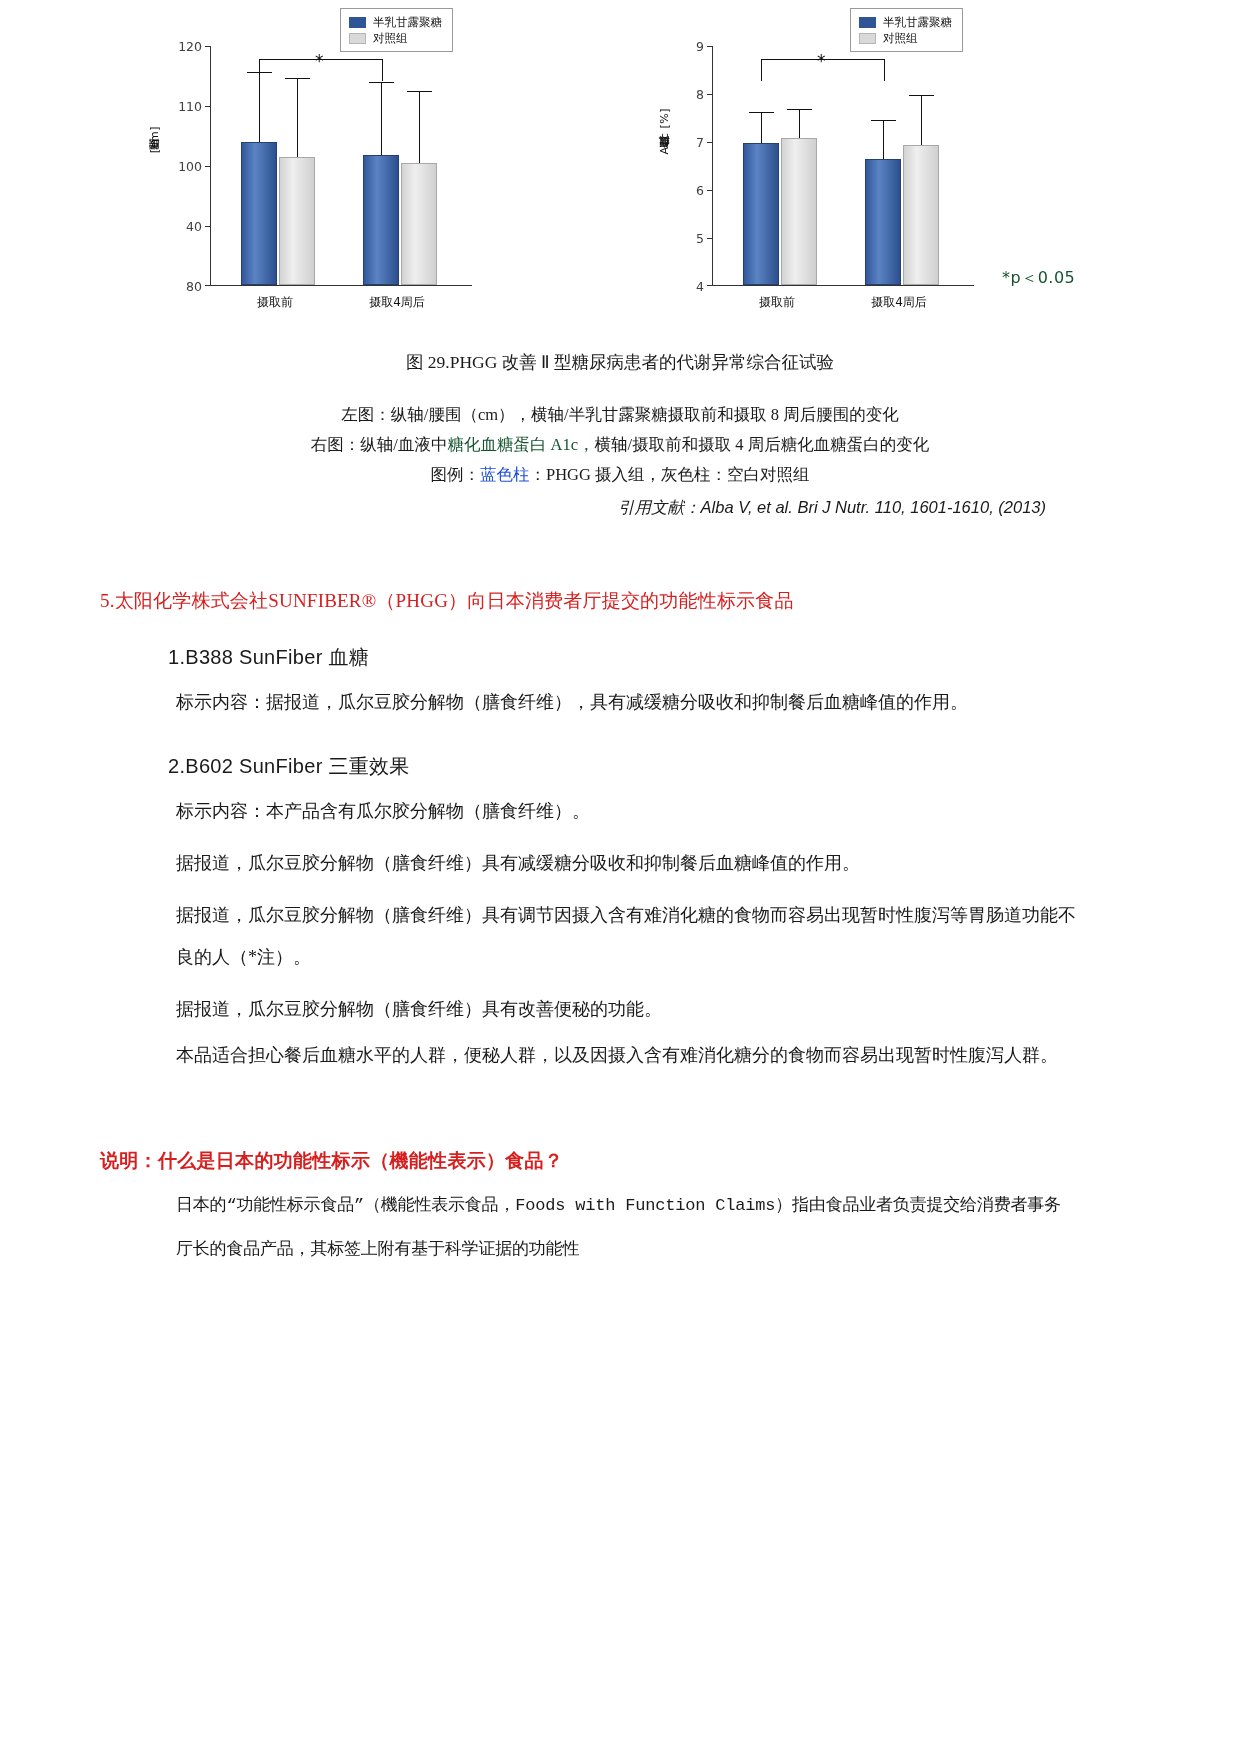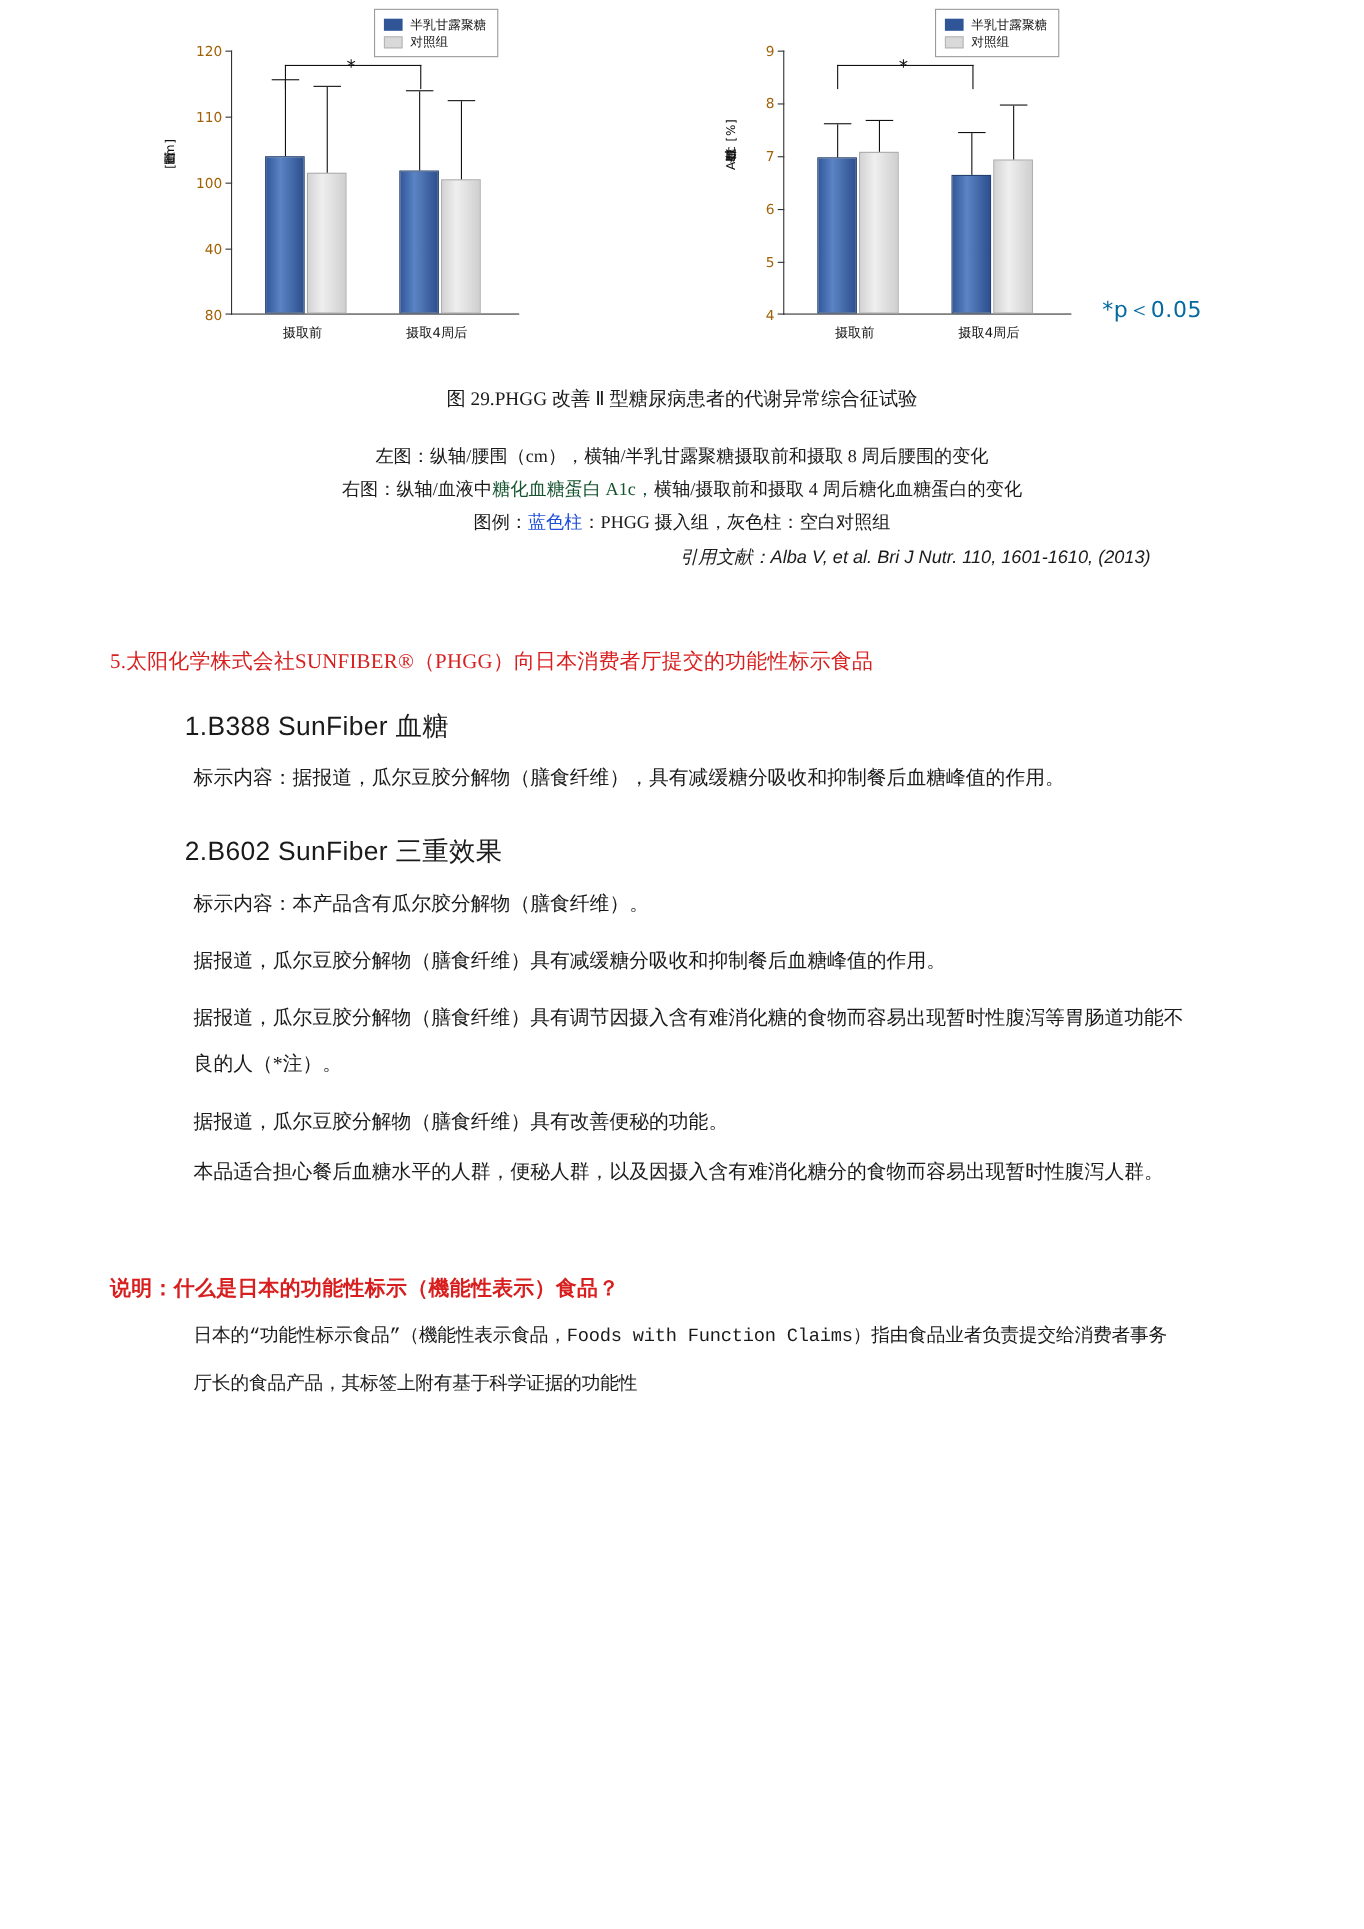--- a/index.html
+++ b/index.html
@@ -72,21 +72,21 @@
     font-family: "DejaVu Sans", sans-serif;
     font-size: 11px;
     letter-spacing: 0.5px;
     color: #111;
     white-space: nowrap;
   }
   .yticks {
     position: absolute;
     font-family: "DejaVu Sans", sans-serif;
     font-size: 12.5px;
-    color: #a16207;
+    color: #404040;
     text-align: center;
   }
   .ytick {
     position: absolute;
     right: 0;
     transform: translateY(-50%);
     white-space: nowrap;
   }
   .frame {
     position: absolute;
@@ -141,22 +141,22 @@
     position: absolute;
     font-family: "DejaVu Sans", sans-serif;
     font-size: 12px;
     color: #111;
     text-align: center;
     white-space: nowrap;
   }
   .pvalue-note {
     position: absolute;
     font-family: "DejaVu Sans", sans-serif;
-    font-size: 20px;
-    color: #0369a1;
+    font-size: 16px;
+    color: #14532d;
     letter-spacing: 0.5px;
   }
 
   .fig-caption {
     text-align: center;
     font-size: 17.5px;
     margin-top: 14px;
     color: #1a1a1a;
     font-family: "Liberation Serif", serif;
   }
@@ -187,21 +187,21 @@
   }
   h2.section-title {
     color: #d81f1f;
     font-size: 19px;
     font-weight: normal;
     margin: 0 0 0 0;
     letter-spacing: 0.2px;
   }
 
   .subhead {
-    font-size: 24px;
+    font-size: 20px;
     margin: 30px 0 0 68px;
     font-family: "Liberation Sans", sans-serif;
     letter-spacing: 0.3px;
   }
   .para {
     font-size: 18px;
     line-height: 42px;
     margin: 10px 0 0 76px;
     max-width: 900px;
   }

